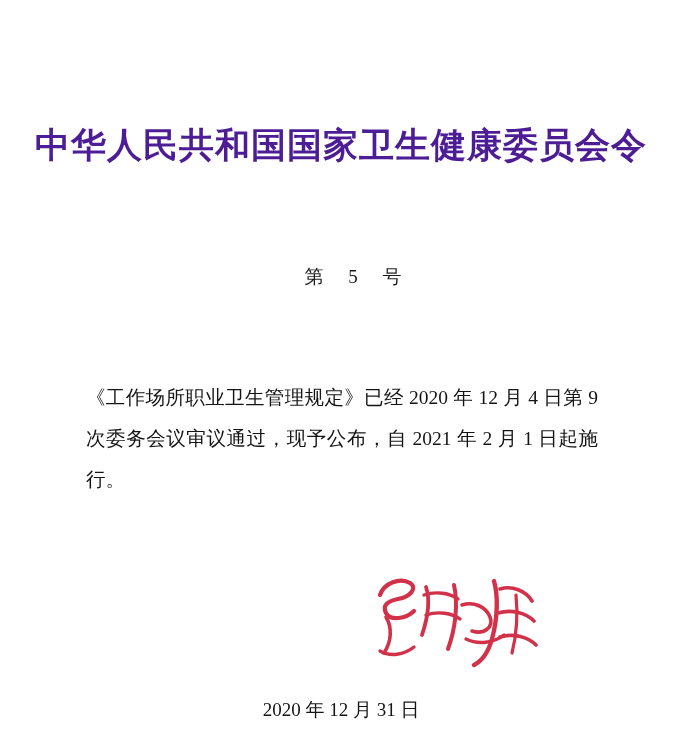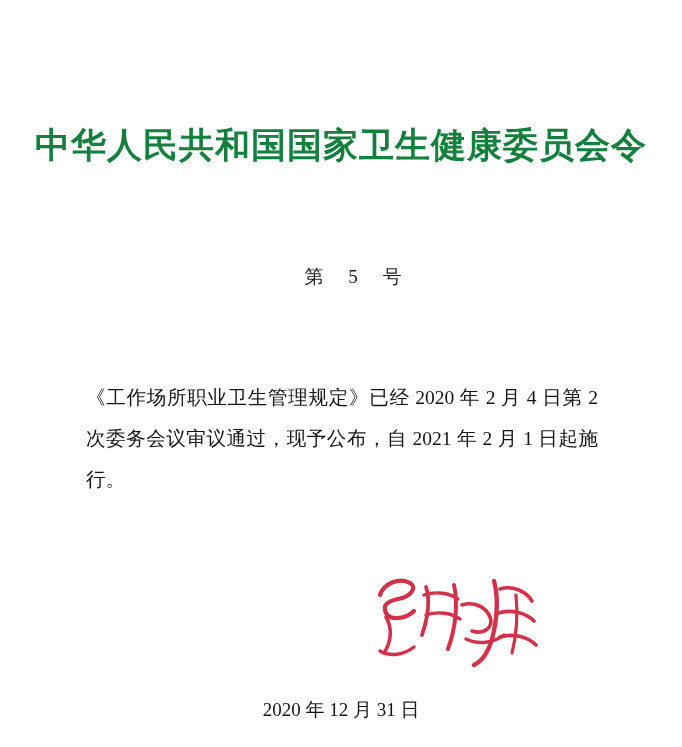--- a/index.html
+++ b/index.html
@@ -21,21 +21,21 @@
     box-sizing: border-box;
   }
 
   
   .masthead {
     position: absolute;
     top: 124px;
     left: 0;
     width: 682px;
     text-align: center;
-    color: #15803d;
+    color: #4c1d95;
     font-family: "DejaVu Serif", "Liberation Serif", serif;
     font-weight: bold;
     font-size: 35px;
     letter-spacing: 1px;
     line-height: 1.2;
     white-space: nowrap;
   }
 
   
   .decree-number {
@@ -103,21 +103,21 @@
 </style>
 </head>
 <body>
 
 <div class="page">
 
   <div class="masthead">中华人民共和国国家卫生健康委员会令</div>
 
   <div class="decree-number">第 5 号</div>
 
-  <div class="body-text">《工作场所职业卫生管理规定》已经 2020 年 2 月 4 日第 2 次委务会议审议通过，现予公布，自 2021 年 2 月 1 日起施行。</div>
+  <div class="body-text">《工作场所职业卫生管理规定》已经 2020 年 12 月 4 日第 9 次委务会议审议通过，现予公布，自 2021 年 2 月 1 日起施行。</div>
 
   <div class="sign-row">
 
     <div class="signature">
       <svg width="180" height="110" viewBox="0 0 180 110" fill="none" xmlns="http://www.w3.org/2000/svg">
         <g stroke="#d1324a" stroke-linecap="round" stroke-linejoin="round" fill="none">
           <path d="M14 30 C18 18, 34 12, 44 18 C52 23, 44 32, 32 34 C22 36, 16 40, 20 48 C24 56, 40 54, 48 46" stroke-width="4.2"></path>
           <path d="M20 52 C26 62, 26 76, 18 88" stroke-width="3.6"></path>
           <path d="M14 86 C24 92, 38 90, 48 82" stroke-width="3.4"></path>
           <path d="M60 22 C64 34, 62 52, 56 70" stroke-width="3.8"></path>

